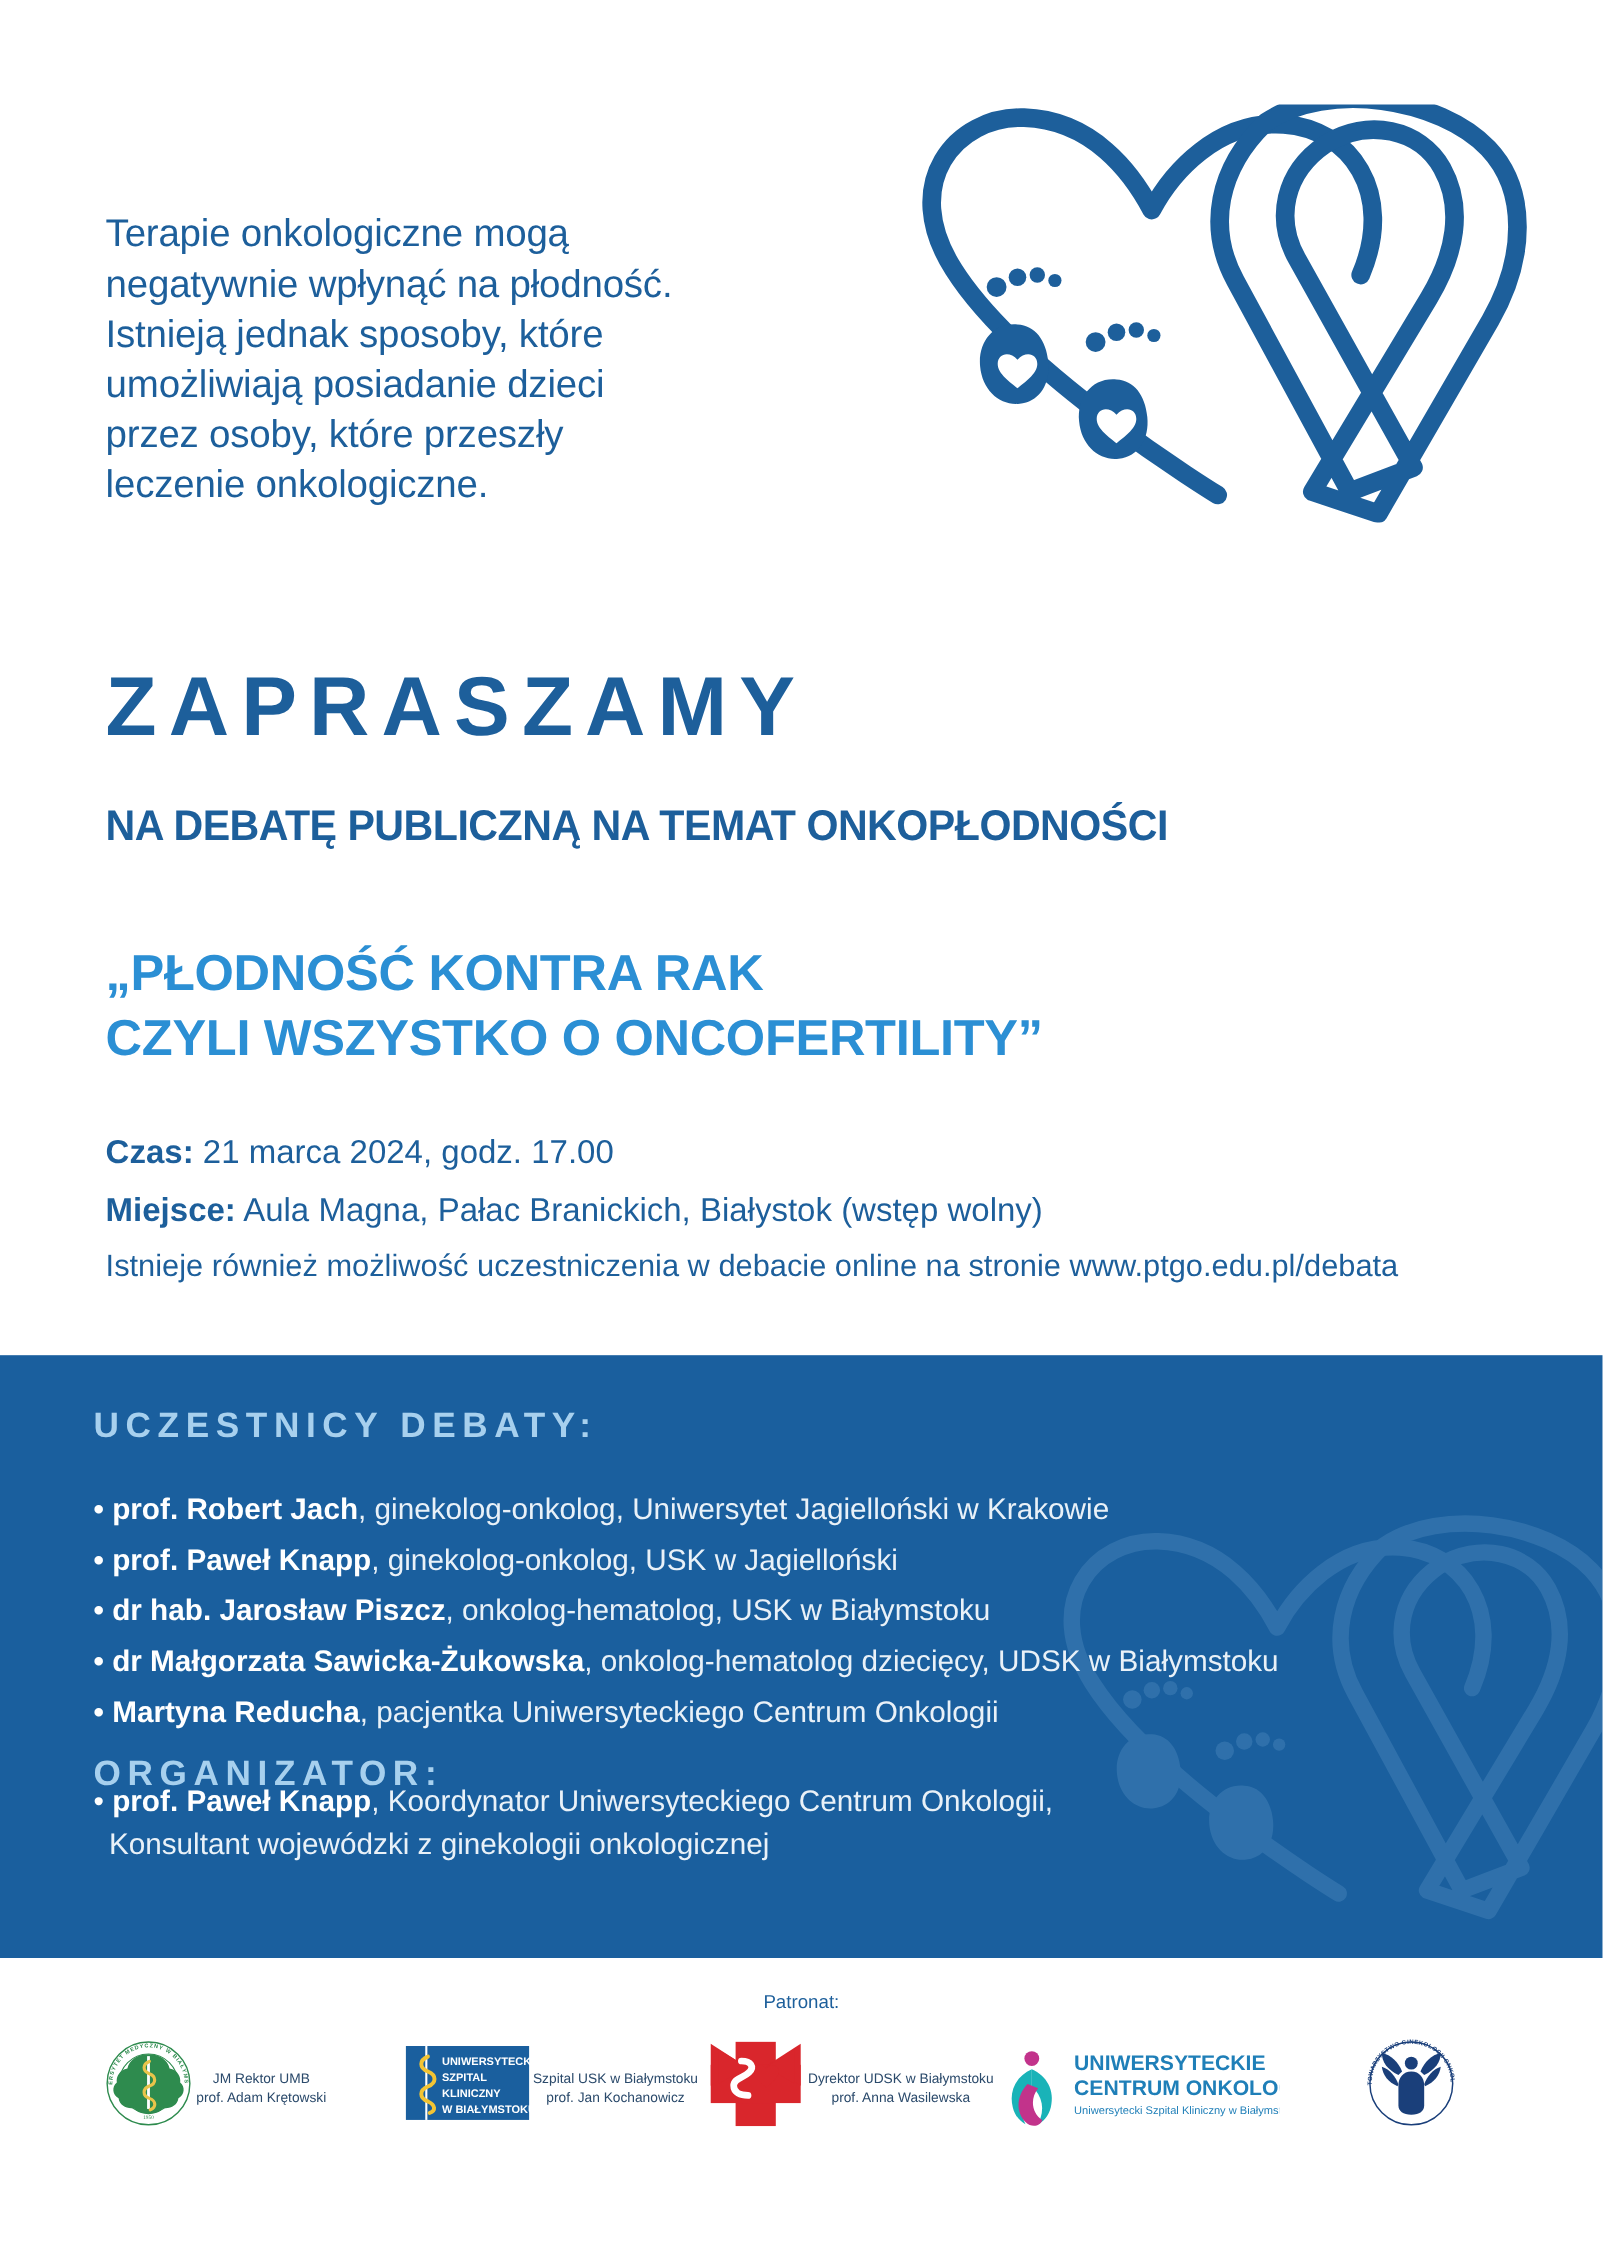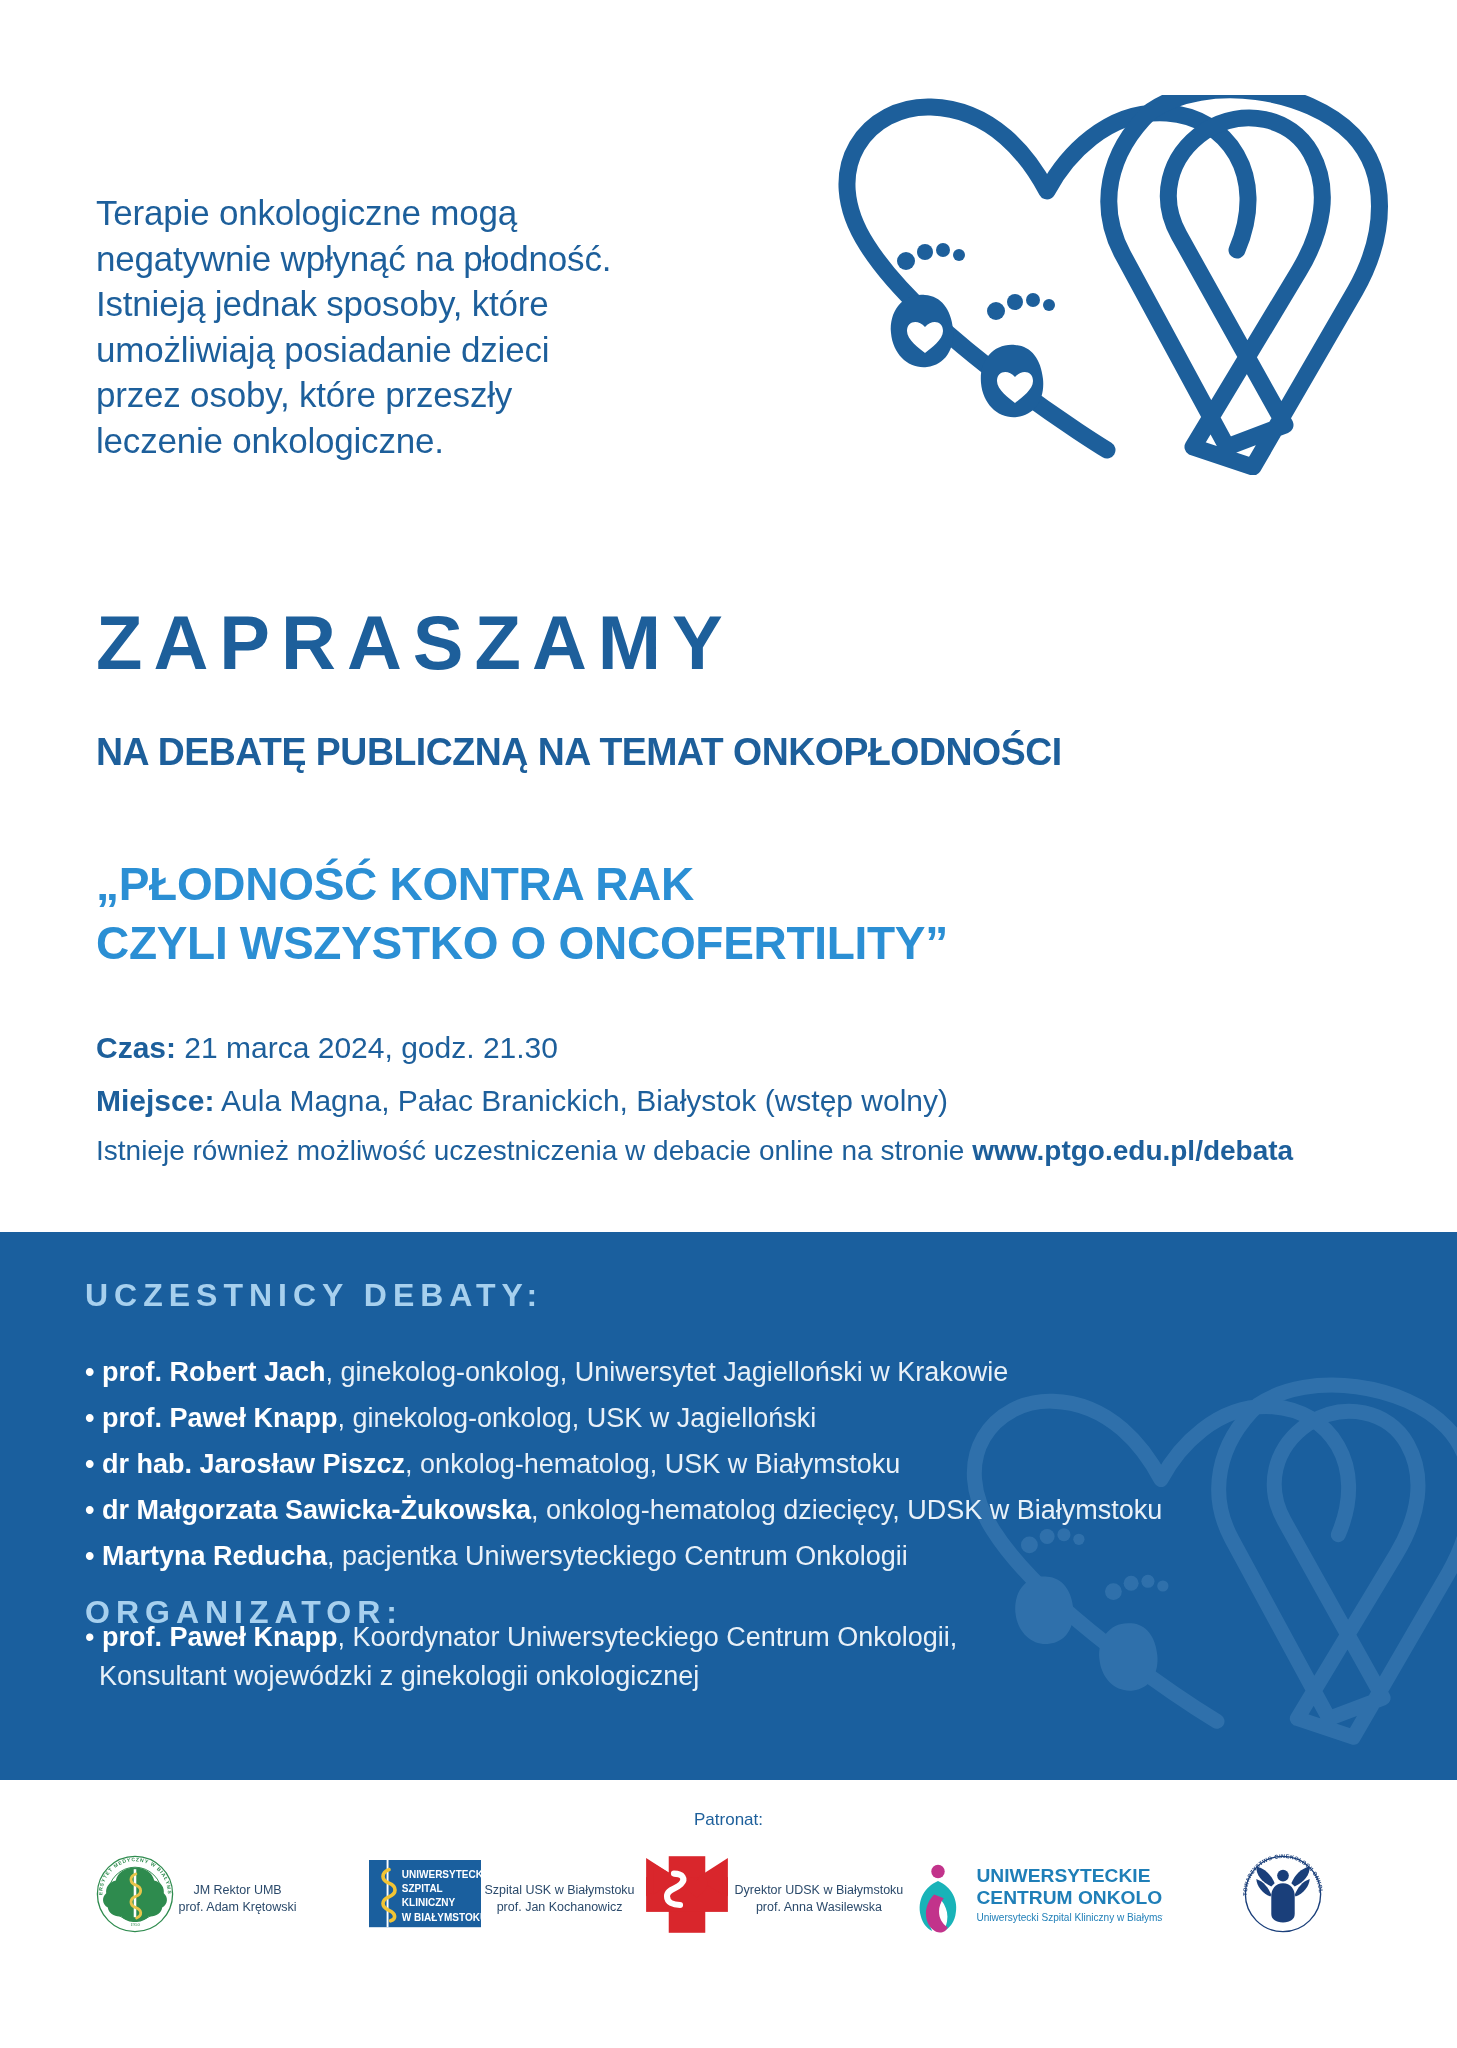--- a/index.html
+++ b/index.html
@@ -63,21 +63,21 @@
   }
 
   .details{
     position:absolute; left:96px; top:1025px;
     color:#1d5f9b;
     font-size:30px;
     line-height:1.52;
     white-space:nowrap;
   }
   .details .lbl{ font-weight:700; }
-  .details .url{ font-weight:700; }
+  .details .url{ font-weight:400; }
   .details .row{ margin-bottom:7px; }
   .details .row.last{ font-size:28px; }
 
   
   .blue-panel{
     position:absolute; left:0; top:1232px; width:1457px; height:548px;
     background:#1a5f9e;
     overflow:hidden;
   }
   .panel-watermark{
@@ -201,21 +201,21 @@
 
   <div class="subtitle">NA DEBATĘ PUBLICZNĄ NA TEMAT ONKOPŁODNOŚCI</div>
 
   <div class="quote-title">
     <div>„PŁODNOŚĆ KONTRA RAK</div>
     <div>CZYLI WSZYSTKO O ONCOFERTILITY”</div>
   </div>
 
   <div class="details">
     <div class="row">
-      <span class="lbl">Czas:</span><span> 21 marca 2024, godz. 21.30</span>
+      <span class="lbl">Czas:</span><span> 21 marca 2024, godz. 17.00</span>
     </div>
     <div class="row">
       <span class="lbl">Miejsce:</span><span> Aula Magna, Pałac Branickich, Białystok (wstęp wolny)</span>
     </div>
     <div class="row last">
       <span>Istnieje również możliwość uczestniczenia w debacie online na stronie </span><span class="url">www.ptgo.edu.pl/debata</span>
     </div>
   </div>
 </div>
 

